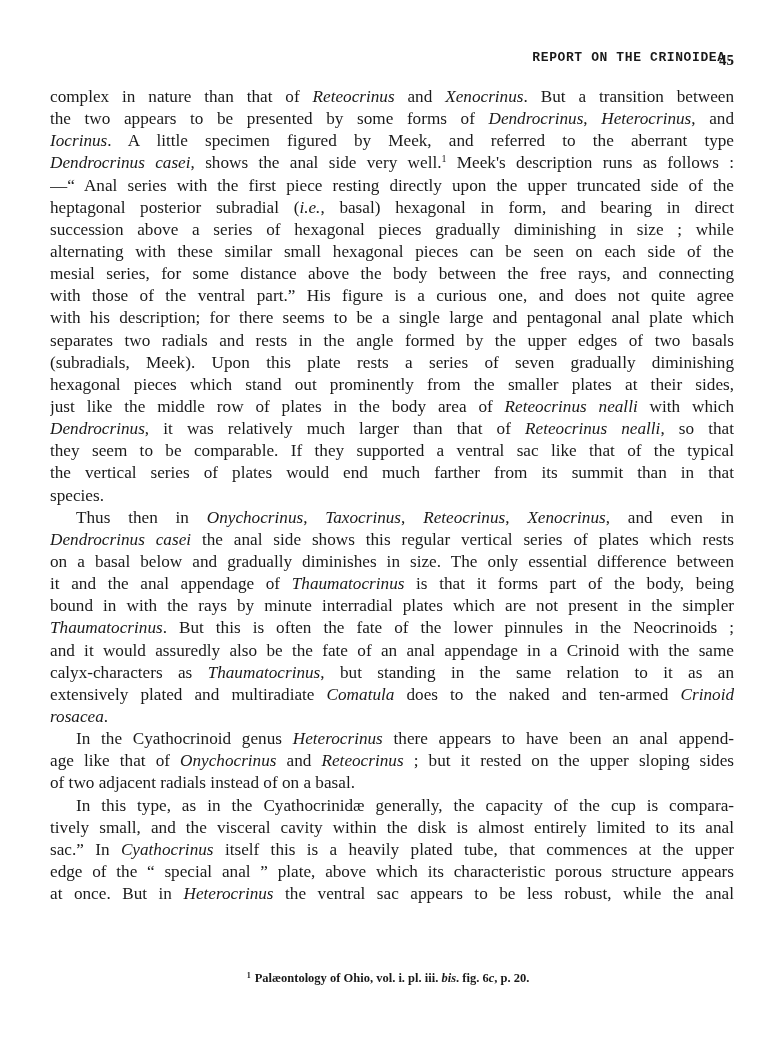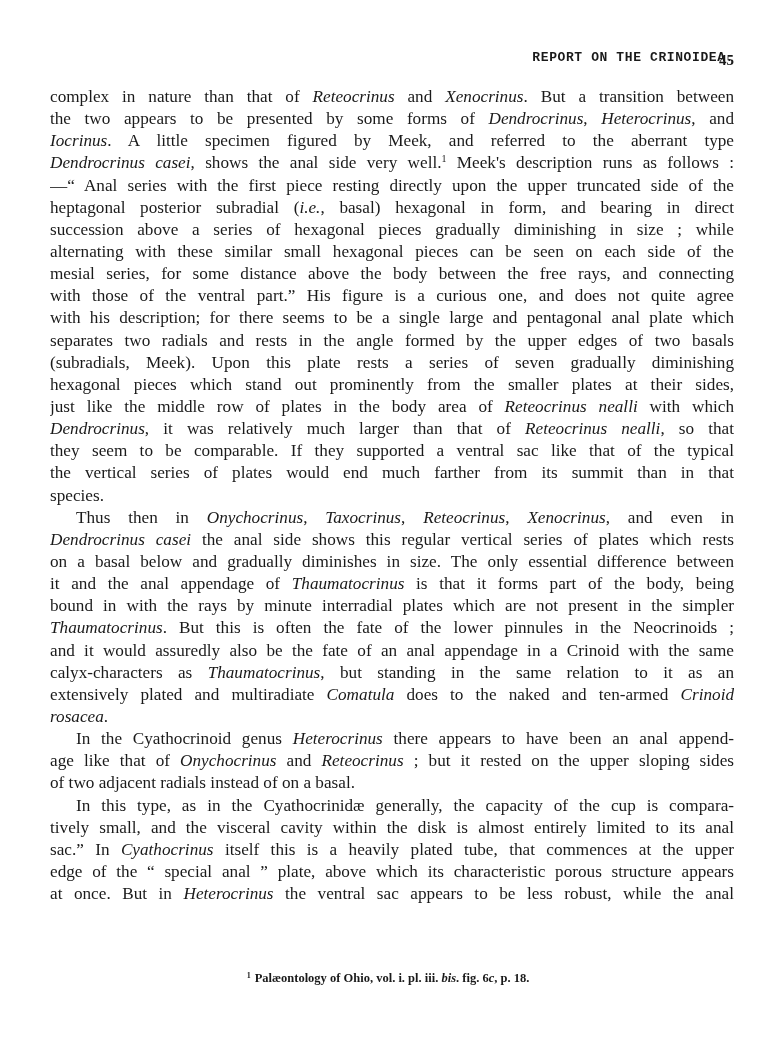--- a/index.html
+++ b/index.html
@@ -68,15 +68,15 @@
       <div class="line"><span>age like that of </span><span class="i">Onychocrinus</span><span> and </span><span class="i">Reteocrinus</span><span> ; but it rested on the upper sloping sides</span></div>
       <div class="line last"><span>of two adjacent radials instead of on a basal.</span></div>
       <div class="line indent"><span>In this type, as in the Cyathocrinidæ generally, the capacity of the cup is compara-</span></div>
       <div class="line"><span>tively small, and the visceral cavity within the disk is almost entirely limited to its anal</span></div>
       <div class="line"><span>sac.”  In </span><span class="i">Cyathocrinus</span><span> itself this is a heavily plated tube, that commences at the upper</span></div>
       <div class="line"><span>edge of the “ special anal ” plate, above which its characteristic porous structure appears</span></div>
       <div class="line"><span>at once.  But in </span><span class="i">Heterocrinus</span><span> the ventral sac appears to be less robust, while the anal</span></div>
     </div>
 
   <div class="footnote">
-    <sup>1</sup><span>Palæontology of Ohio, vol. i. pl. iii. </span><span class="i">bis</span><span>. fig. 6</span><span class="i">c</span><span>, p. 18.</span>
+    <sup>1</sup><span>Palæontology of Ohio, vol. i. pl. iii. </span><span class="i">bis</span><span>. fig. 6</span><span class="i">c</span><span>, p. 20.</span>
   </div>
 </div>
 
 </body></html>

